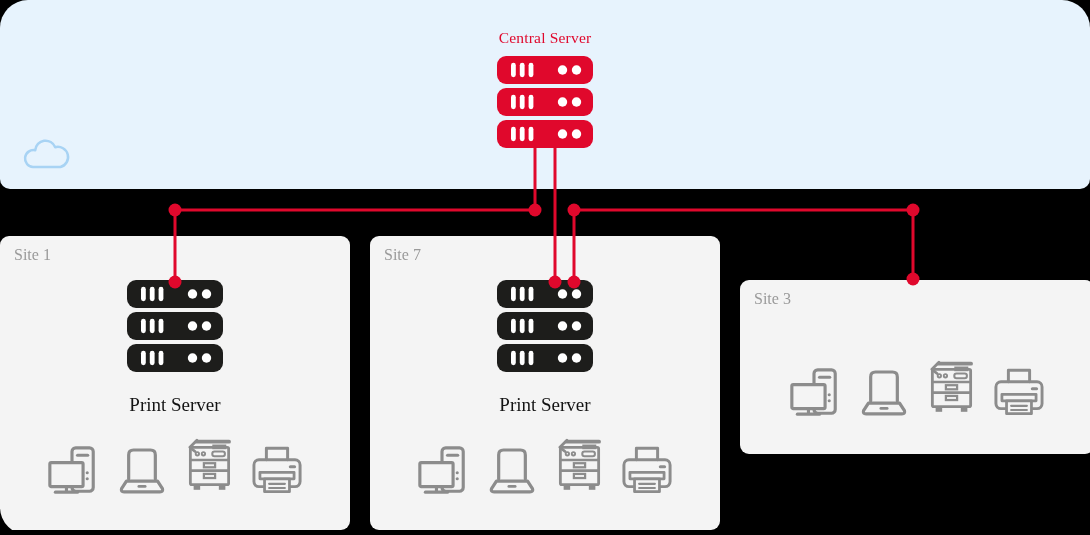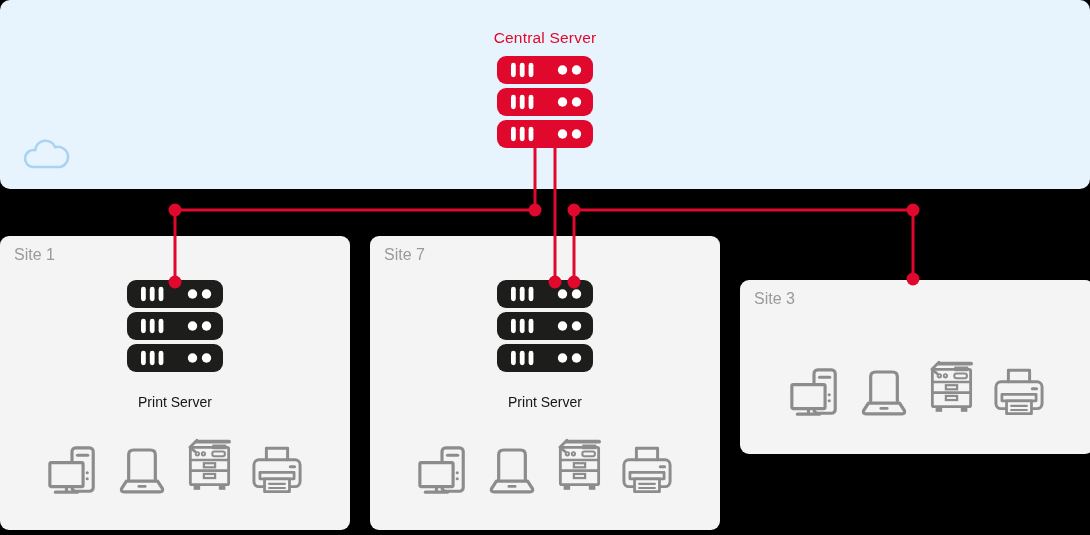--- a/index.html
+++ b/index.html
@@ -1,33 +1,33 @@
 <!DOCTYPE html>
 <html><head>
 <meta charset="utf-8">
 <style>
   html,body{margin:0;padding:0;background:#000;}
   .canvas{position:relative;width:1090px;height:535px;background:#000;overflow:hidden;
-          font-family:Liberation Sans, sans-serif;}
+          font-family:Liberation Serif, serif;border-radius:28px;}
 
   
   .cloud-region{position:absolute;left:0;top:0;width:1090px;height:189px;background:#e7f3fd;border-radius:10px;}
   .cloud-icon{position:absolute;left:21px;top:137px;width:50px;height:34px;color:#a8d3f4;}
   .central-group{position:absolute;left:445px;top:29px;width:200px;text-align:center;}
   .central-label{color:#e0082c;font-size:15.5px;font-weight:500;letter-spacing:.2px;}
   .central-server-svg{display:block;margin:9px auto 0;width:98px;height:92px;color:#e0082c;}
 
   
   .site{position:absolute;top:236px;background:#f4f4f4;border-radius:9px;}
   .site1{left:0;width:350px;height:294px;}
   .site2{left:370px;width:350px;height:294px;}
   .site3{left:740px;width:354px;height:174px;margin-top:44px;}
   .site-label{position:absolute;left:14px;top:10px;font-size:16px;color:#9a9a9a;}
   .site-server-svg{position:absolute;left:50%;transform:translateX(-50%);top:44px;width:96px;height:92px;color:#1d1d1b;}
-  .ps-label{position:absolute;left:0;right:0;top:158px;text-align:center;font-size:14px;color:#141414;}
+  .ps-label{position:absolute;left:0;right:0;top:158px;text-align:center;font-size:19px;color:#141414;}
   .device-row{position:absolute;left:0;right:0;display:flex;justify-content:center;align-items:flex-end;gap:21px;color:#8c8c8c;}
   .site1 .device-row,.site2 .device-row{top:202px;}
   .site3 .device-row{top:80px;}
   .ic-desktop{width:48px;height:48px;}
   .ic-laptop{width:50px;height:48px;}
   .ic-copier{width:43px;height:56px;}
   .ic-printer{width:50px;height:48px;}
 
   
   .connections{position:absolute;left:0;top:0;z-index:5;pointer-events:none;}

